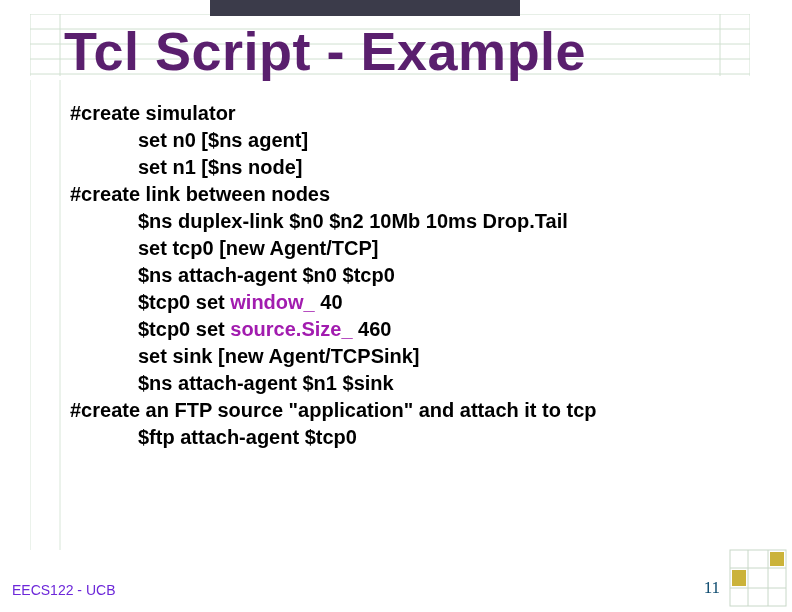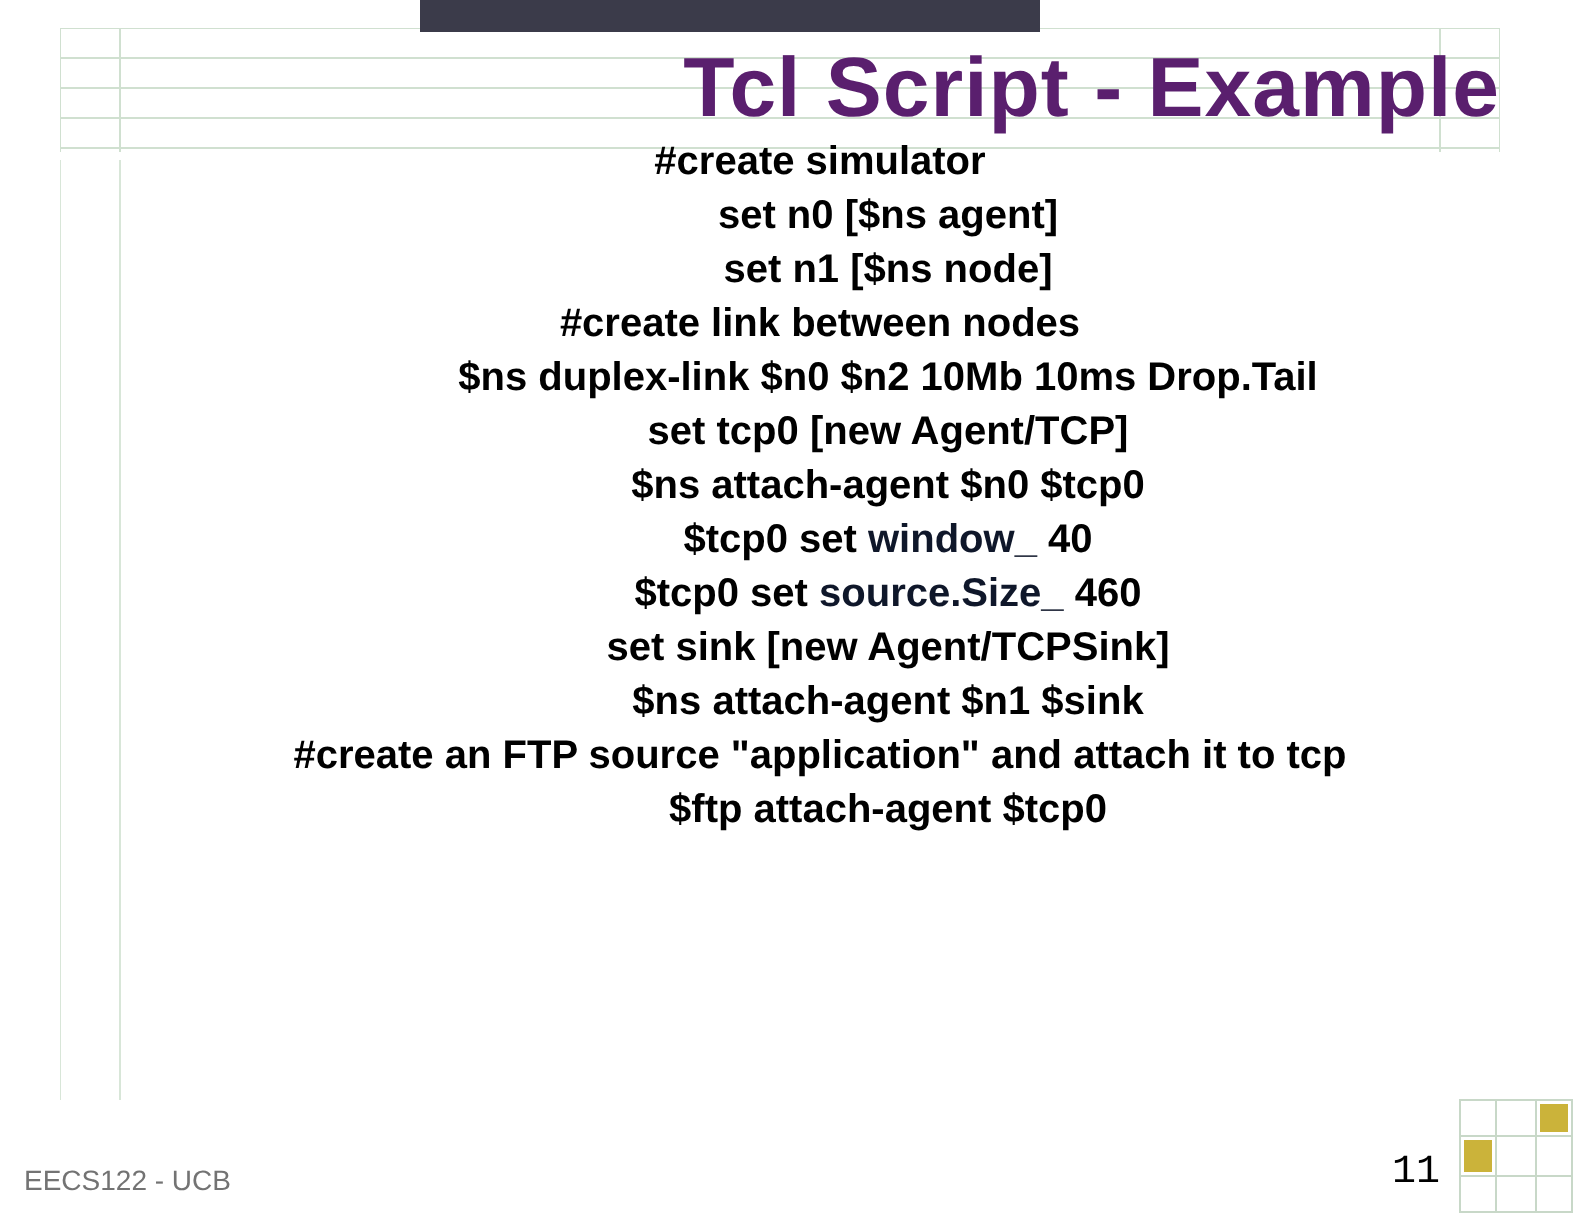--- a/index.html
+++ b/index.html
@@ -32,56 +32,55 @@
   }
   .slide {
     position: relative;
     width: 792px;
     height: 612px;
     padding: 20px 42px 0 60px;
     z-index: 2;
   }
   .title {
     font-family: "Trebuchet MS", "Arial Black", sans-serif;
-    font-size: 42px;
+    font-size: 54px;
     font-weight: bold;
     color: #5a1f6e; 
     letter-spacing: 0.5px;
+    margin-bottom: 18px;
     margin-left: 4px;
-    text-align: right;
   }
   .content {
     font-family: Verdana, Geneva, sans-serif;
     font-size: 20px;
     font-weight: bold;
     color: #000000;
     line-height: 1.35;
     margin-left: 10px;
-    text-align: center;
   }
   .content .line { white-space: pre; }
   .indent1 { padding-left: 0; }
   .indent2 { padding-left: 68px; }
-  .hl-green { color: #0f172a; font-weight: bold; }
+  .hl-green { color: #a21caf; font-weight: bold; }
   .footer-left {
     position: absolute;
     left: 12px;
     bottom: 14px;
     font-family: Verdana, Geneva, sans-serif;
     font-size: 14px;
-    color: #737373;
+    color: #6d28d9;
     font-weight: normal;
   }
   .footer-right {
     position: absolute;
     right: 72px;
     bottom: 14px;
-    font-family: Liberation Mono, monospace;
-    font-size: 20px;
-    color: #000000;
+    font-family: Liberation Serif, serif;
+    font-size: 17px;
+    color: #0c4a6e;
   }
   .corner-accent {
     position: absolute;
     right: 4px;
     bottom: 4px;
     width: 60px;
     height: 60px;
     z-index: 0;
     pointer-events: none;
   }

